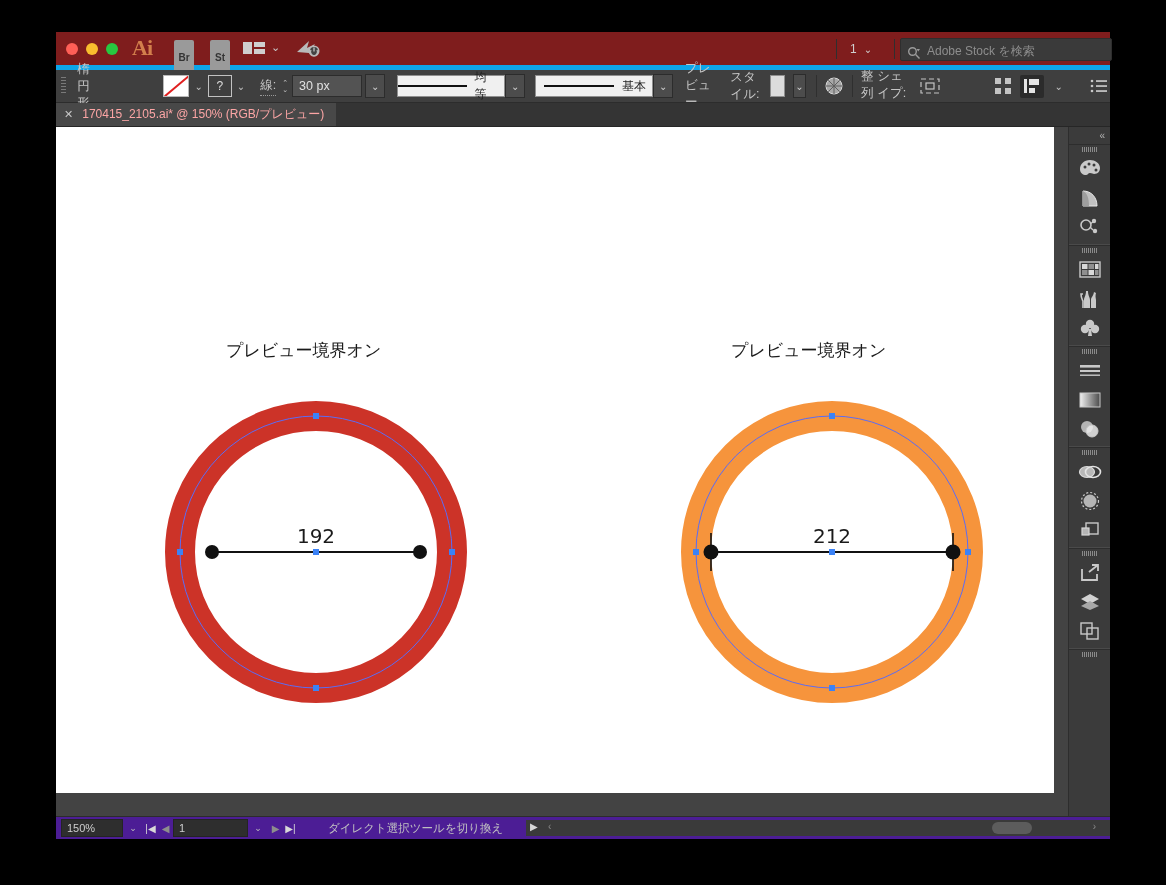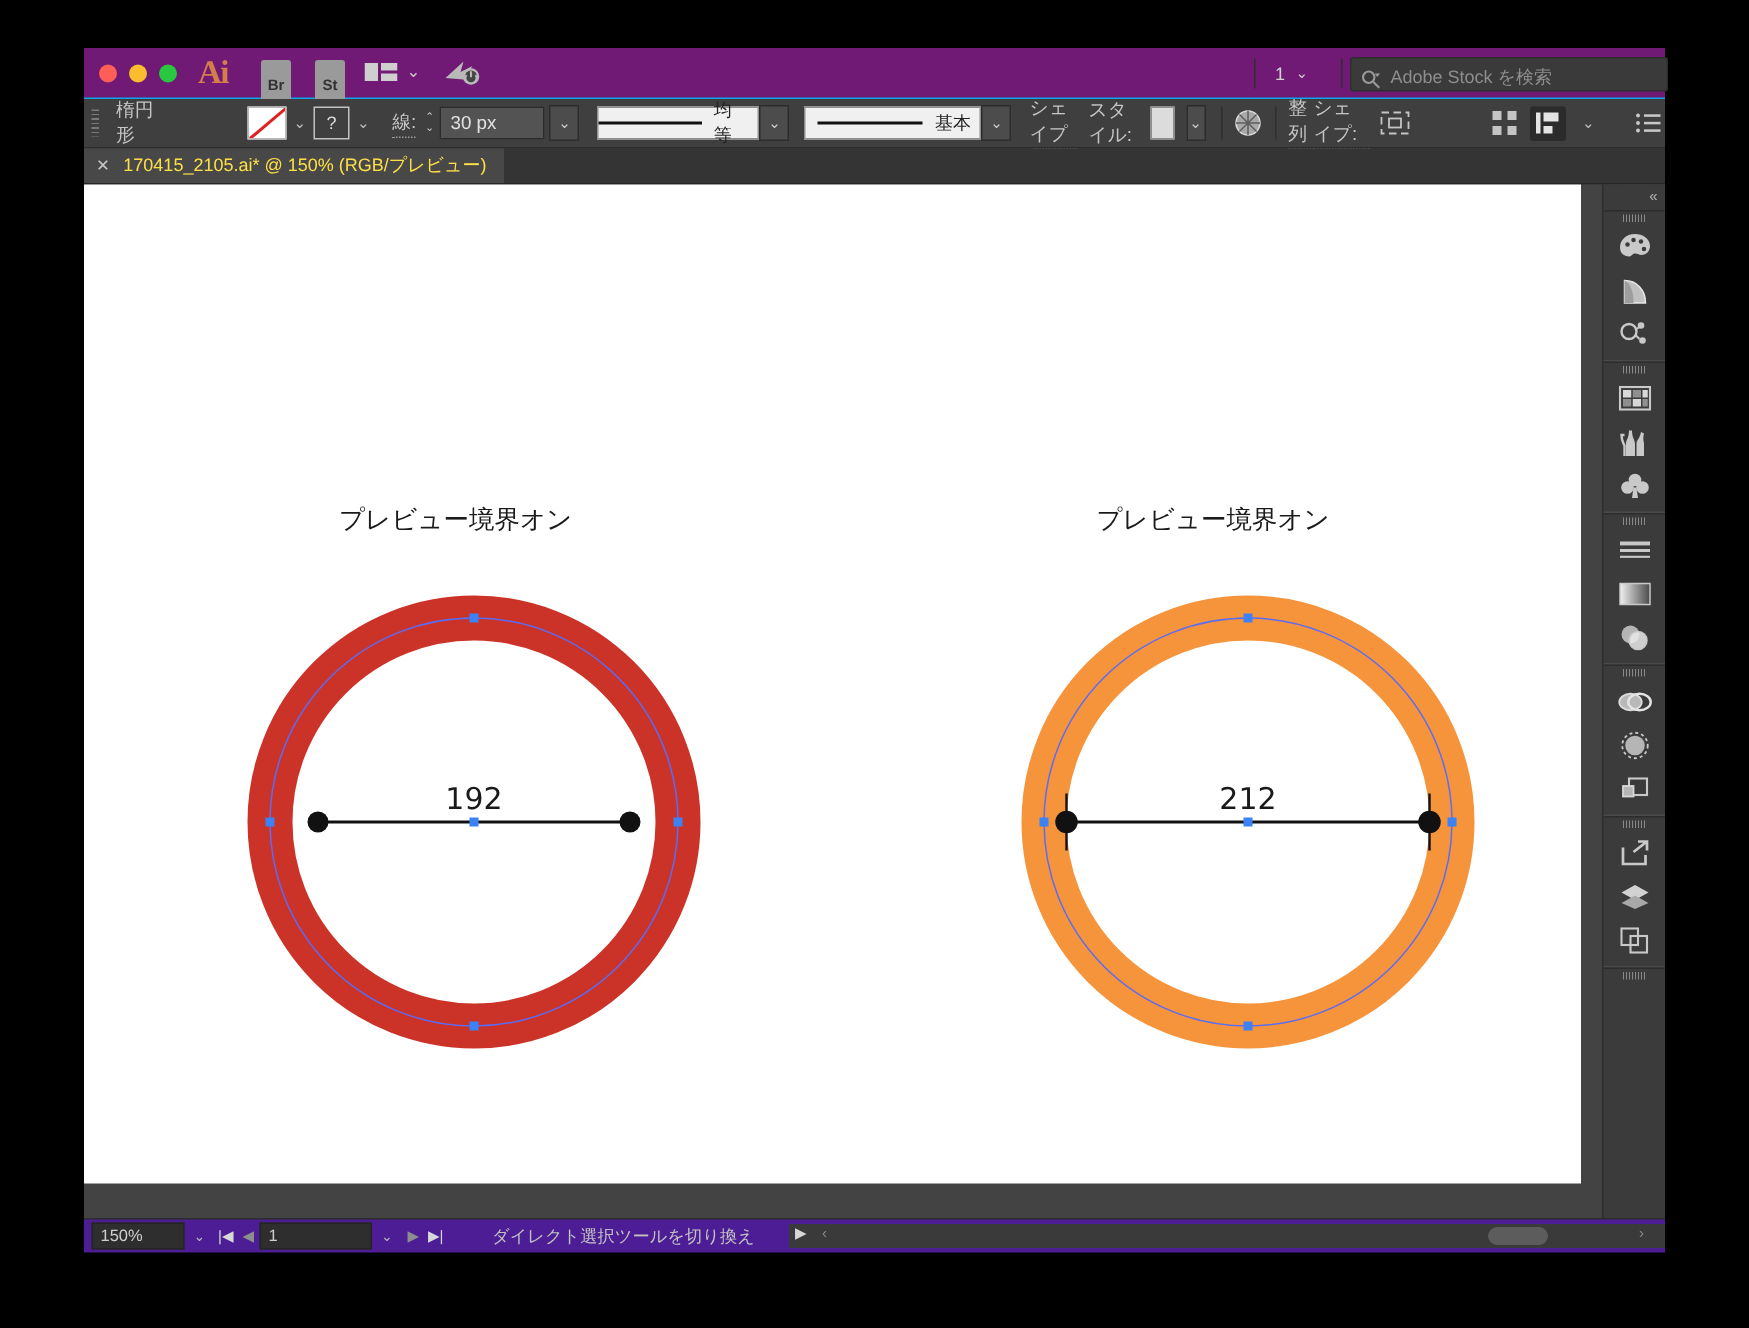--- a/index.html
+++ b/index.html
@@ -1,21 +1,21 @@
 <!DOCTYPE html>
 <html><head>
 <meta charset="utf-8">
 <style>
   html,body{margin:0;padding:0;background:#000;}
   body{width:1166px;height:885px;font-family:"Liberation Sans","DejaVu Sans",sans-serif;overflow:hidden;}
 
   .app{position:absolute;left:56px;top:32px;width:1054px;height:778px;background:#434343;}
 
   
-  .titlebar{position:relative;height:33px;background:#701a75;border-bottom:1px solid #0ea5e9;}
+  .titlebar{position:relative;height:33px;background:#7f1d1d;border-bottom:5px solid #0ea5e9;}
   .traffic{position:absolute;left:10px;top:11px;display:flex;gap:8px;}
   .tl{width:12px;height:12px;border-radius:50%;}
   .tl.r{background:#ff5f57;}
   .tl.y{background:#f9bd2e;}
   .tl.g{background:#28c840;}
   .ai-logo{position:absolute;left:76px;top:3px;font-size:22px;font-weight:bold;color:#d27f4c;font-family:"Liberation Serif",serif;letter-spacing:-1px;}
   .sqbtn{position:absolute;top:8px;width:20px;height:34px;background:#9a9a9a;color:#333;font-size:10px;
          display:flex;align-items:center;justify-content:center;border-radius:2px;font-weight:bold;}
   .sqbtn.br{left:118px;}
   .sqbtn.st{left:154px;}
@@ -52,21 +52,21 @@
            display:flex;align-items:center;justify-content:center;}
   .opsw{width:22px;height:20px;background:#dcdcdc;border:1px solid #8f8f8f;}
   .sepline{width:1px;height:22px;background:#2f2f2f;margin:0 8px;}
   .toolicon{width:22px;height:20px;display:flex;align-items:center;justify-content:center;}
   .active-box{background:#2b2b2b;border-radius:2px;}
 
   
   .doctab{position:relative;height:23px;background:#343434;display:flex;align-items:center;border-bottom:1px solid #262626;}
   .doctab .inner{height:23px;background:#484848;display:flex;align-items:center;padding:0 12px 0 8px;gap:9px;}
   .doctab .x{color:#c8c8c8;font-size:11px;}
-  .doctab .nm{color:#fde047;font-size:12px;}
+  .doctab .nm{color:#fca5a5;font-size:12px;}
 
   
   .workspace{position:relative;height:689px;background:#434343;}
   .canvas{position:absolute;left:0;top:0;width:998px;height:666px;background:#ffffff;overflow:hidden;}
   .art-label{position:absolute;font-size:17px;color:#1a1a1a;white-space:nowrap;font-family:"DejaVu Sans",sans-serif;}
 
   .vscroll{position:absolute;right:15px;top:0;width:15px;height:666px;background:#3c3c3c;border-left:1px solid #303030;}
   .vscroll .arw{position:absolute;left:0;width:15px;height:14px;color:#8a8a8a;font-size:8px;display:flex;align-items:center;justify-content:center;}
   .vthumb{position:absolute;left:2px;width:11px;height:28px;background:#5c5c5c;border-radius:6px;}
 
@@ -171,21 +171,21 @@
 
     <div style="margin-left:10px;display:flex;align-items:center;">
       <div class="combo" style="width:110px;">
         <span class="line"></span>
         <span>基本</span>
       </div>
       <div class="dropbtn">⌄</div>
     </div>
 
     <div style="margin-left:12px;display:flex;align-items:center;gap:8px;">
-      <span class="cb-txt dotted">シェイプ</span>
+      <span class="cb-txt dotted">プレビュー</span>
       <span class="cb-txt">スタイル:</span>
       <div class="opsw"></div>
       <div class="dropbtn">⌄</div>
     </div>
 
     <div class="sepline" style="margin-left:10px;"></div>
 
     <div class="toolicon">
       <svg width="20" height="20" viewBox="0 0 20 20">
         <circle cx="10" cy="10" r="8" fill="#a8a8a8" stroke="#d8d8d8" stroke-width="1"></circle>

